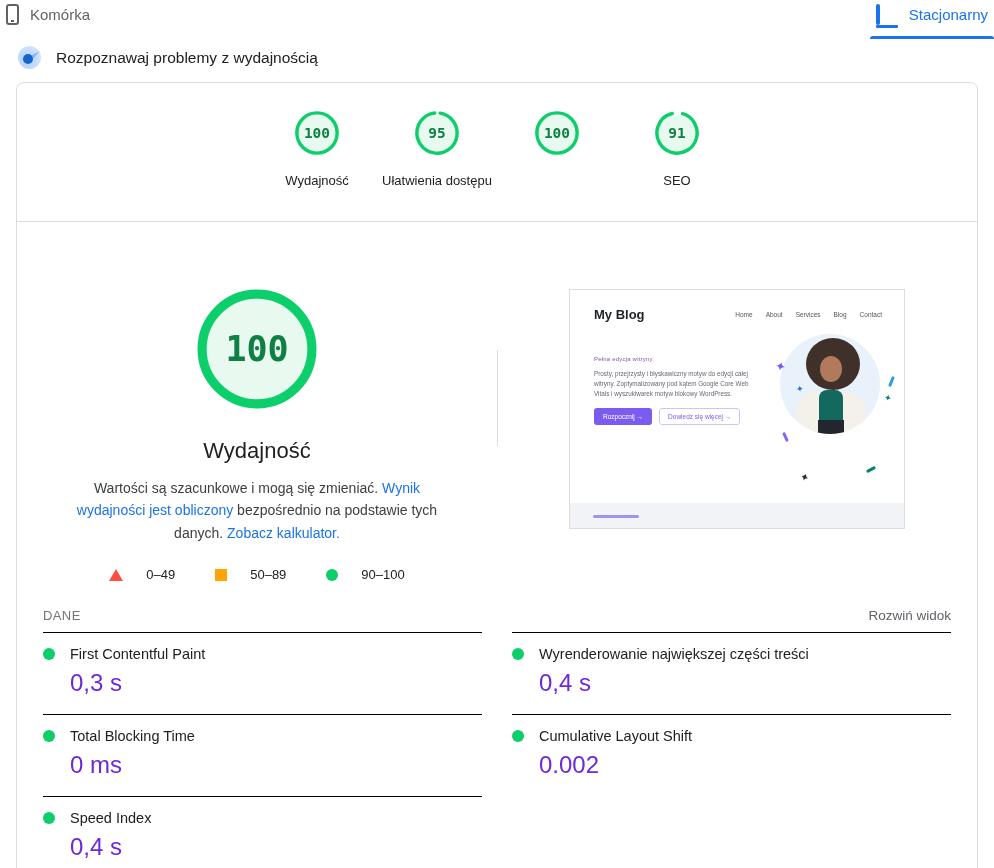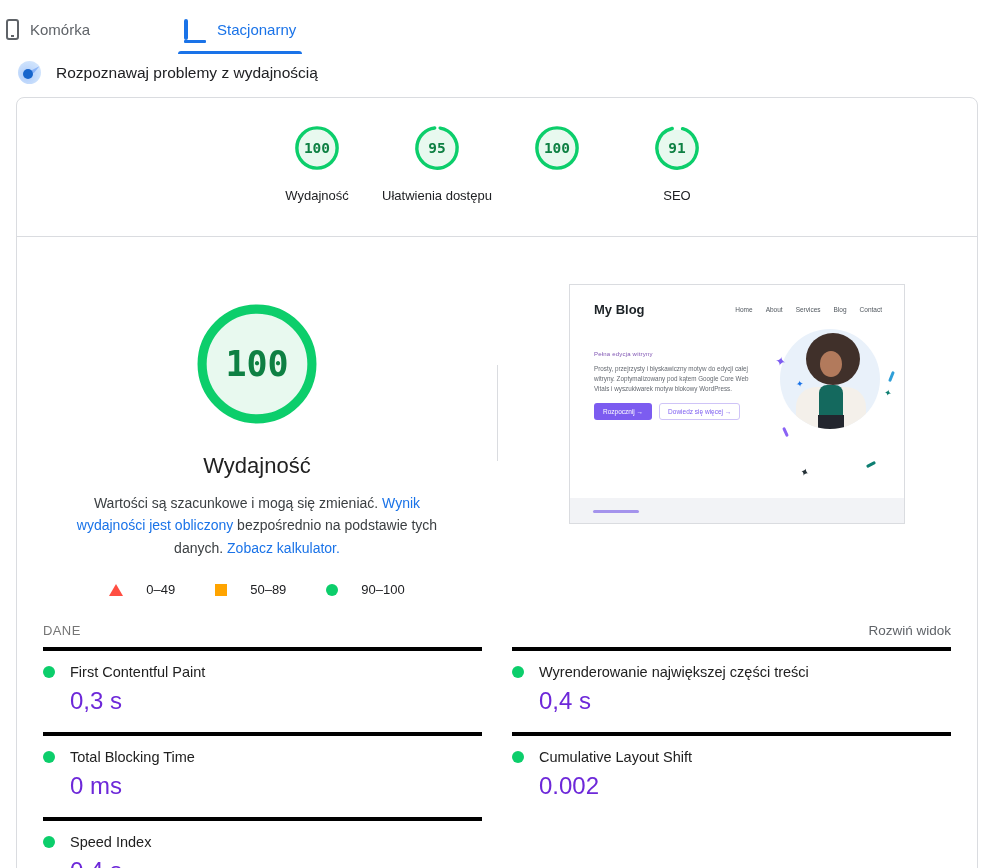--- a/index.html
+++ b/index.html
@@ -1,20 +1,20 @@
 <!DOCTYPE html>
 <html lang="pl"><head>
 <meta charset="utf-8">
 <style>
   * { margin:0; padding:0; box-sizing:border-box; }
   html,body { width:994px; height:868px; overflow:hidden; background:#fff;
     font-family:"Liberation Sans", sans-serif; color:#202124; }
 
   
-  .tabs-bar { display:flex; justify-content:flex-start; gap:82px; padding-top:15px; }
+  .tabs-bar { display:flex; justify-content:space-between; gap:82px; }
   .tab { display:flex; align-items:center; gap:11px; font-size:15px; color:#5f6368;
     padding:4px 6px 14px; position:relative; cursor:pointer; }
   .tab.selected { color:#1a73e8; font-weight:400; }
   .tab.selected::after { content:""; position:absolute; left:0; right:0; bottom:0;
     height:3px; background:#1a73e8; border-radius:3px 3px 0 0; }
   .phone-icon { width:13px; height:21px; border:2px solid #5f6368; border-radius:3px; position:relative; }
   .phone-icon::after { content:""; position:absolute; bottom:1px; left:3px; right:3px; height:2px; background:#5f6368; }
   .laptop-icon { width:22px; height:18px; position:relative; }
   .laptop-icon .screen { width:20px; height:13px; border:2px solid #1a73e8; border-radius:2px; margin:0 auto; }
   .laptop-icon .base { width:22px; height:3px; background:#1a73e8; border-radius:1px; margin-top:2px; }
@@ -53,21 +53,21 @@
   .perf-desc { margin-top:13px; width:392px; text-align:center; font-size:14px; line-height:1.6; color:#3c4043; }
   .perf-desc a { color:#1a73e8; text-decoration:none; cursor:pointer; }
   .legend { margin-top:23px; display:flex; gap:40px; align-items:center; }
   .legend-item { display:flex; align-items:center; gap:23px; font-size:13px; color:#202124; }
   .shape-triangle { width:0; height:0; border-left:7px solid transparent; border-right:7px solid transparent; border-bottom:12px solid #ff4e42; }
   .shape-square { width:12px; height:12px; background:#ffa400; }
   .shape-circle { width:12px; height:12px; border-radius:50%; background:#0cce6b; }
 
   
   .perf-right { width:50%; display:flex; justify-content:center; padding-top:17px; }
-  .thumb { width:336px; height:240px; border:1px solid #dadce0; background:#fff; position:relative; overflow:hidden; cursor:pointer; }
+  .thumb { width:336px; height:240px; border:1px solid #dadce0; background:#fff; position:relative; overflow:hidden; cursor:pointer;margin-top:20px; }
   .t-header { display:flex; justify-content:space-between; align-items:center; padding:17px 22px 0 24px; }
   .t-logo { font-size:13px; font-weight:700; color:#1d2327; }
   .t-nav { display:flex; gap:13px; font-size:6.5px; color:#50575e; }
   .t-hero-left { position:absolute; left:24px; top:66px; width:160px; }
   .t-eyebrow { font-size:6px; color:#7f54b3; letter-spacing:.2px; }
   .t-heading { margin-top:4px; font-size:15.5px; font-weight:700; color:#101517; line-height:1.3; width:120px; }
   .t-body { margin-top:7px; font-size:6.3px; line-height:1.6; color:#646970; width:168px; }
   .t-buttons { margin-top:9px; display:flex; gap:7px; }
   .t-btn-primary { font-size:6.5px; color:#fff; background:#7c5cf0; border-radius:3px; padding:5px 9px; }
   .t-btn-secondary { font-size:6.5px; color:#7c5cf0; border:1px solid #cfc4f7; border-radius:3px; padding:4px 8px; }
@@ -82,21 +82,21 @@
   .t-dash { position:absolute; border-radius:2px; }
   .t-footer { position:absolute; left:0; right:0; bottom:0; height:25px; background:#f2f3f6; }
   .t-footer-link { position:absolute; left:23px; top:12px; width:46px; height:3px; background:#a493ec; border-radius:2px; }
 
   
   .dane-row { display:flex; justify-content:space-between; align-items:flex-end; padding:6px 26px 9px; }
   .dane-heading { font-size:13px; color:#757575; letter-spacing:.4px; }
   .expand-link { font-size:13.5px; color:#5f6368; cursor:pointer; }
   .metrics { display:flex; gap:30px; padding:0 26px; }
   .m-col { flex:1; }
-  .metric { border-top:4px solid #000000; padding:13px 0 17px; }
+  .metric { border-top:1px solid #000000; padding:13px 0 17px; }
   .m-col-left .metric:last-child { border-bottom:1px solid #e3e3e3; }
   .metric-head { display:flex; align-items:center; gap:15px; font-size:14.5px; color:#212121; }
   .metric-dot { width:12px; height:12px; border-radius:50%; background:#0cce6b; flex:none; }
   .metric-value { margin:7px 0 0 27px; font-size:24px; color:#6d28d9; }
 </style>
 </head>
 <body>
 
 <div class="tabs-bar">
   <div class="tab">

